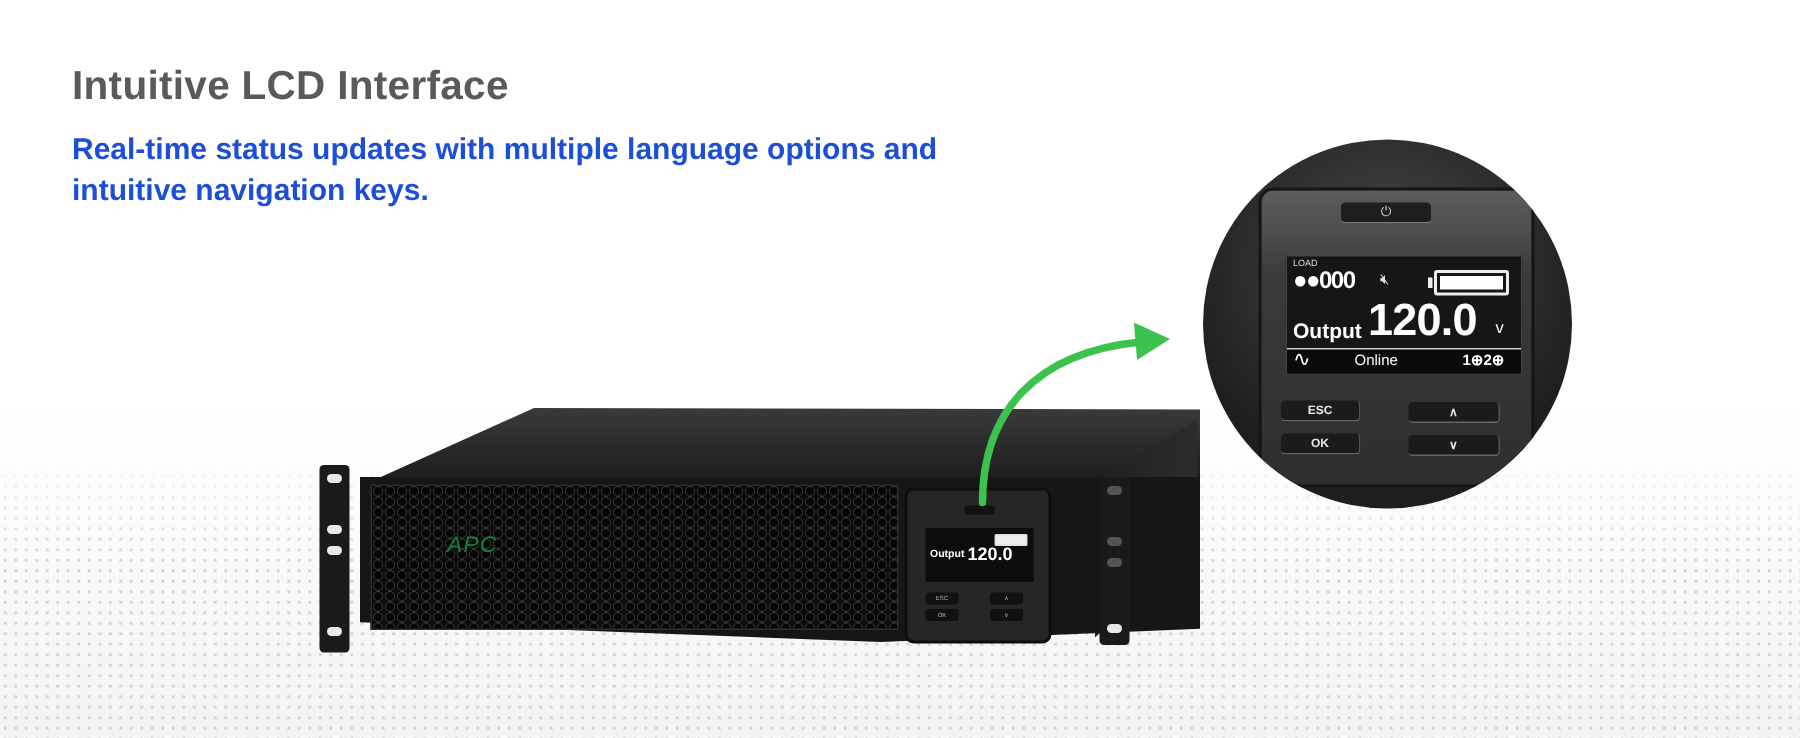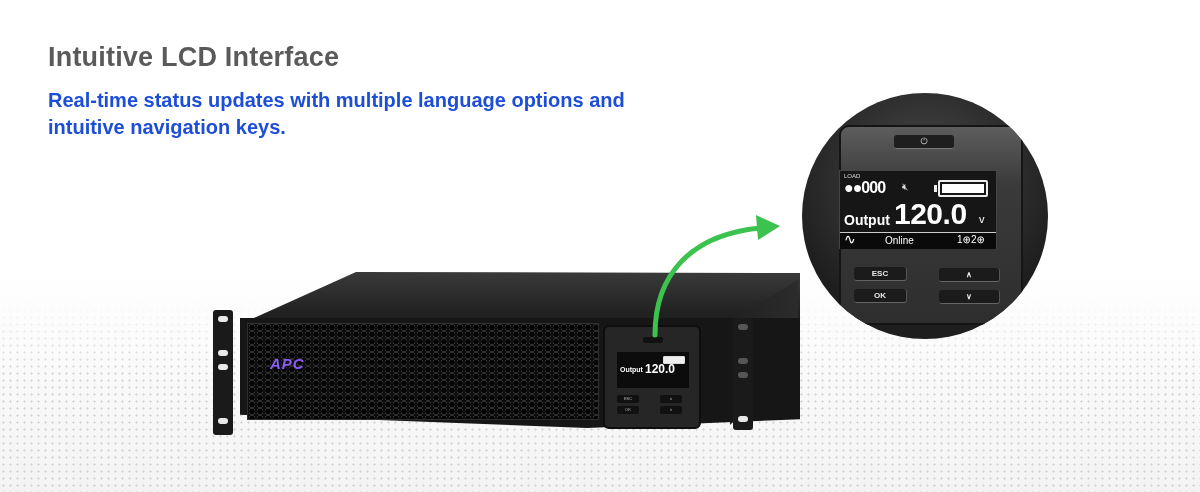--- a/index.html
+++ b/index.html
@@ -22,53 +22,53 @@
   .front{position:absolute;left:240px;top:318px;width:560px;height:110px;background:#161616;
          clip-path:polygon(0 0,100% 0,100% 92%,62% 100%,0 88%);}
   .side{position:absolute;left:730px;top:280px;width:68px;height:145px;background:linear-gradient(90deg,#202020,#2c2c2c);
         clip-path:polygon(0 28%,100% 0,100% 55%,0 100%);}
   .ear{position:absolute;width:20px;background:#1a1a1a;border-radius:3px;}
   .ear .hole{position:absolute;left:5px;width:10px;height:6px;border-radius:3px;background:#e9e9e9;}
   .grille{position:absolute;left:247px;top:323px;width:350px;height:95px;
           background-color:#0b0b0b;
           background-image:radial-gradient(circle,#050505 2.4px,#3a3a3a 3.2px,transparent 3.6px);
           background-size:8px 7px;border:1px solid #2e2e2e;}
-  .logo{position:absolute;left:270px;top:355px;color:#8b5cf6;font-weight:bold;font-size:15px;font-style:italic;letter-spacing:1px;}
+  .logo{position:absolute;left:270px;top:355px;color:#15803d;font-weight:normal;font-size:15px;font-style:italic;letter-spacing:1px;padding-left:28px;}
   .small-panel{position:absolute;left:603px;top:325px;width:94px;height:100px;background:#262626;border:2px solid #0e0e0e;border-radius:6px;}
   .small-power{position:absolute;left:643px;top:337px;width:20px;height:6px;background:#111;border-radius:2px;}
   .small-lcd{position:absolute;left:617px;top:352px;width:72px;height:36px;background:#0c0c0c;color:#fff;font-size:4px;}
   .small-lcd .o{position:absolute;left:3px;top:14px;font-size:7px;font-weight:bold;}
   .small-lcd .v{position:absolute;left:28px;top:10px;font-size:12px;font-weight:bold;}
   .small-lcd .b{position:absolute;left:46px;top:4px;width:20px;height:6px;border:1px solid #ddd;background:#eee;border-radius:1px;}
   .small-btn{position:absolute;width:22px;height:8px;background:#111;border-radius:2px;color:#bbb;font-size:4px;text-align:center;line-height:8px;}
 
   
   .arrow{position:absolute;left:0;top:0;width:1200px;height:492px;pointer-events:none;}
 
   
   .zoom{position:absolute;left:802px;top:93px;width:246px;height:246px;border-radius:50%;overflow:hidden;
         background:radial-gradient(circle at 50% 35%,#4a4a4a,#1e1e1e 70%);}
   .bezel{position:absolute;left:37px;top:32px;width:180px;height:196px;border-radius:10px;
          background:linear-gradient(180deg,#5d5d5d,#3a3a3a 30%,#2e2e2e);border:2px solid #151515;}
   .pwr-btn{position:absolute;left:92px;top:42px;width:60px;height:13px;background:#1e1e1e;border-radius:3px;
            color:#ccc;font-size:9px;text-align:center;line-height:13px;border-bottom:1px solid #777;}
-  .lcd{position:absolute;left:37px;top:77px;width:156px;height:77px;background:#161616;color:#fff;border:1px solid #444;text-align:center;}
+  .lcd{position:absolute;left:55px;top:77px;width:156px;height:77px;background:#161616;color:#fff;border:1px solid #444;text-align:center;}
   .load-lbl{position:absolute;left:4px;top:2px;font-size:6px;color:#ddd;}
   .load{position:absolute;left:4px;top:8px;font-size:16px;font-weight:bold;letter-spacing:-1px;}
   .mute{position:absolute;left:62px;top:10px;font-size:10px;color:#ddd;}
   .battery{position:absolute;left:98px;top:9px;width:46px;height:13px;border:2px solid #eee;border-radius:2px;}
   .battery .fill{position:absolute;left:2px;top:2px;right:2px;bottom:2px;background:#fff;}
   .battery .cap{position:absolute;left:-6px;top:3px;width:3px;height:7px;background:#eee;}
   .output-lbl{position:absolute;left:4px;top:41px;font-size:14px;font-weight:bold;}
   .output-val{position:absolute;left:54px;top:26px;font-size:30px;font-weight:bold;letter-spacing:-0.5px;}
   .output-unit{position:absolute;left:139px;top:42px;font-size:11px;}
   .status-bar{position:absolute;left:0;top:61px;width:156px;height:16px;border-top:1px solid #ccc;background:#0a0a0a;}
   .wave{position:absolute;left:4px;top:-2px;font-size:14px;}
   .status{position:absolute;left:45px;top:2px;font-size:10px;}
-  .outlets{position:absolute;left:117px;top:1px;font-size:10px;}
+  .outlets{position:absolute;left:117px;top:1px;font-size:10px;font-weight:bold;}
   .key{position:absolute;width:52px;height:13px;background:#1b1b1b;border-radius:3px;color:#e8e8e8;font-size:8px;font-weight:bold;
        text-align:center;line-height:13px;border-bottom:1px solid #666;border-right:1px solid #555;}
 </style>
 </head>
 <body>
 
 <div class="dots"></div>
 
 <h1 class="title">Intuitive LCD Interface</h1>
 <p class="subtitle">Real-time status updates with multiple language options and intuitive navigation keys.</p>

